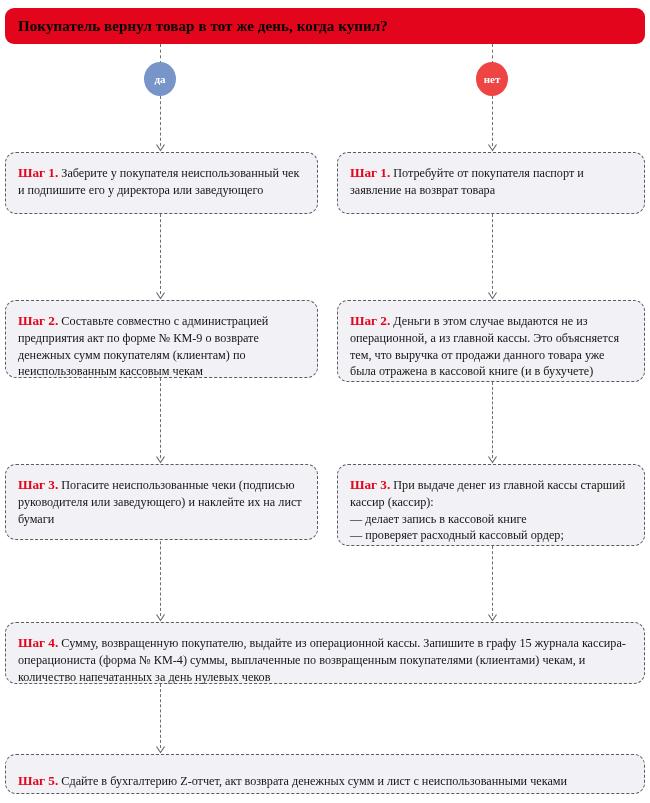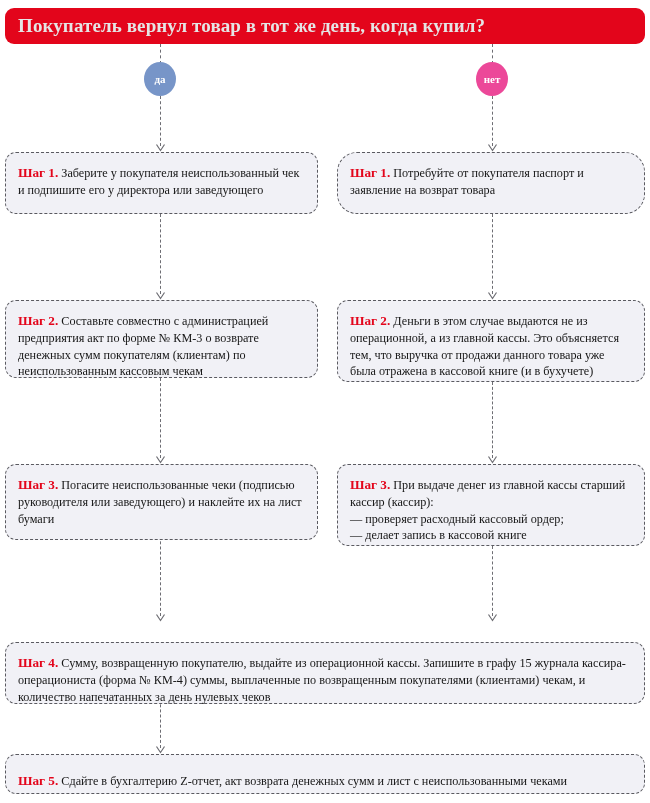--- a/index.html
+++ b/index.html
@@ -23,23 +23,23 @@
     width: 640px;
     height: 36px;
     background: #e3051b;
     border-radius: 9px;
     box-sizing: border-box;
     display: flex;
     align-items: center;
     padding-left: 13px;
   }
   .header-bar .title {
-    color: #e5e5e5;
+    color: #000000;
     font-weight: bold;
-    font-size: 19px;
+    font-size: 15px;
     letter-spacing: 0.1px;
     line-height: 1.1;
   }
 
   
   .conn {
     position: absolute;
     width: 0;
     border-left: 1px dashed #6d6d73;
   }
@@ -63,21 +63,21 @@
     font-weight: bold;
     z-index: 3;
     font-family: Liberation Serif, serif;
   }
   .decision.yes {
     background: #7795c8;
     width: 32px;
     height: 34px;
   }
   .decision.no {
-    background: #ec4899;
+    background: #ef4444;
     width: 32px;
     height: 34px;
   }
 
   
   .step-box {
     position: absolute;
     box-sizing: border-box;
     background: #f1f1f6;
     border: 1px dashed #5a5a60;
@@ -132,21 +132,21 @@
       <path d="M0.5 0.5 L4.5 6.5 L8.5 0.5" fill="none" stroke="#6d6d73" stroke-width="1.2"></path>
     </svg>
 </div>
 
 <div class="step-box col-left" style="top:152px; height:62px;">
   <div class="body">
     <span class="step-label">Шаг 1.</span><span> Заберите у покупателя неиспользованный чек и подпишите его у директора или заведующего</span>
   </div>
 </div>
 
-<div class="step-box col-right" style="top:152px; height:62px;border-radius:20px;">
+<div class="step-box col-right" style="top:152px; height:62px;">
   <div class="body">
     <span class="step-label">Шаг 1.</span><span> Потребуйте от покупателя паспорт и заявление на возврат товара</span>
   </div>
 </div>
 
 <div class="conn" style="left:160px; top:214px; height:80px;"></div>
 <div class="arrow-head" style="left:156px; top:292px;">
   <svg width="9" height="8" viewBox="0 0 9 8">
       <path d="M0.5 0.5 L4.5 6.5 L8.5 0.5" fill="none" stroke="#6d6d73" stroke-width="1.2"></path>
     </svg>
@@ -154,21 +154,21 @@
 
 <div class="conn" style="left:492px; top:214px; height:80px;"></div>
 <div class="arrow-head" style="left:488px; top:292px;">
   <svg width="9" height="8" viewBox="0 0 9 8">
       <path d="M0.5 0.5 L4.5 6.5 L8.5 0.5" fill="none" stroke="#6d6d73" stroke-width="1.2"></path>
     </svg>
 </div>
 
 <div class="step-box col-left" style="top:300px; height:78px;">
   <div class="body">
-    <span class="step-label">Шаг 2.</span><span> Составьте совместно с администрацией предприятия акт по форме № КМ-3 о возврате денежных сумм покупателям (клиентам) по неиспользованным кассовым чекам</span>
+    <span class="step-label">Шаг 2.</span><span> Составьте совместно с администрацией предприятия акт по форме № КМ-9 о возврате денежных сумм покупателям (клиентам) по неиспользованным кассовым чекам</span>
   </div>
 </div>
 
 <div class="step-box col-right" style="top:300px; height:82px;">
   <div class="body">
     <span class="step-label">Шаг 2.</span><span> Деньги в этом случае выдаются не из операционной, а из главной кассы. Это объясняется тем, что выручка от продажи данного товара уже была отражена в кассовой книге (и в бухучете)</span>
   </div>
 </div>
 
 <div class="conn" style="left:160px; top:378px; height:80px;"></div>
@@ -187,40 +187,40 @@
 
 <div class="step-box col-left" style="top:464px; height:76px;">
   <div class="body">
     <span class="step-label">Шаг 3.</span><span> Погасите неиспользованные чеки (подписью руководителя или заведующего) и наклейте их на лист бумаги</span>
   </div>
 </div>
 
 <div class="step-box col-right" style="top:464px; height:82px;">
   <div class="body">
     <span class="step-label">Шаг 3.</span><span> При выдаче денег из главной кассы старший кассир (кассир):</span>
+    <div>— делает запись в кассовой книге</div>
     <div>— проверяет расходный кассовый ордер;</div>
-    <div>— делает запись в кассовой книге</div>
   </div>
 </div>
 
 <div class="conn" style="left:160px; top:526px; height:90px;"></div>
 <div class="arrow-head" style="left:156px; top:614px;">
   <svg width="9" height="8" viewBox="0 0 9 8">
       <path d="M0.5 0.5 L4.5 6.5 L8.5 0.5" fill="none" stroke="#6d6d73" stroke-width="1.2"></path>
     </svg>
 </div>
 
 <div class="conn" style="left:492px; top:546px; height:70px;"></div>
 <div class="arrow-head" style="left:488px; top:614px;">
   <svg width="9" height="8" viewBox="0 0 9 8">
       <path d="M0.5 0.5 L4.5 6.5 L8.5 0.5" fill="none" stroke="#6d6d73" stroke-width="1.2"></path>
     </svg>
 </div>
 
-<div class="step-box col-full" style="top:642px; height:62px;">
+<div class="step-box col-full" style="top:622px; height:62px;">
   <div class="body">
     <span class="step-label">Шаг 4.</span><span> Сумму, возвращенную покупателю, выдайте из операционной кассы. Запишите в графу 15 журнала кассира-операциониста (форма № КМ-4) суммы, выплаченные по возвращенным покупателями (клиентами) чекам, и количество напечатанных за день нулевых чеков</span>
   </div>
 </div>
 
 <div class="conn" style="left:160px; top:684px; height:64px;"></div>
 <div class="arrow-head" style="left:156px; top:746px;">
   <svg width="9" height="8" viewBox="0 0 9 8">
       <path d="M0.5 0.5 L4.5 6.5 L8.5 0.5" fill="none" stroke="#6d6d73" stroke-width="1.2"></path>
     </svg>

